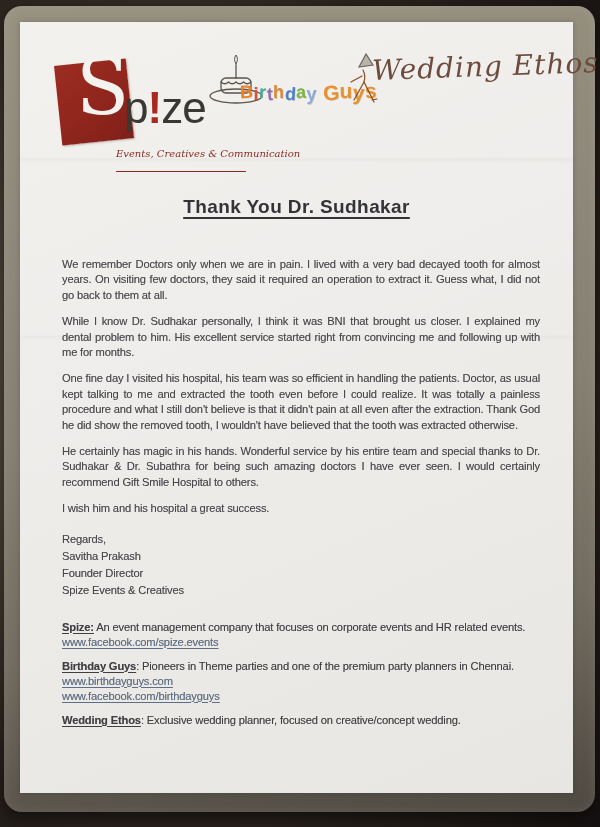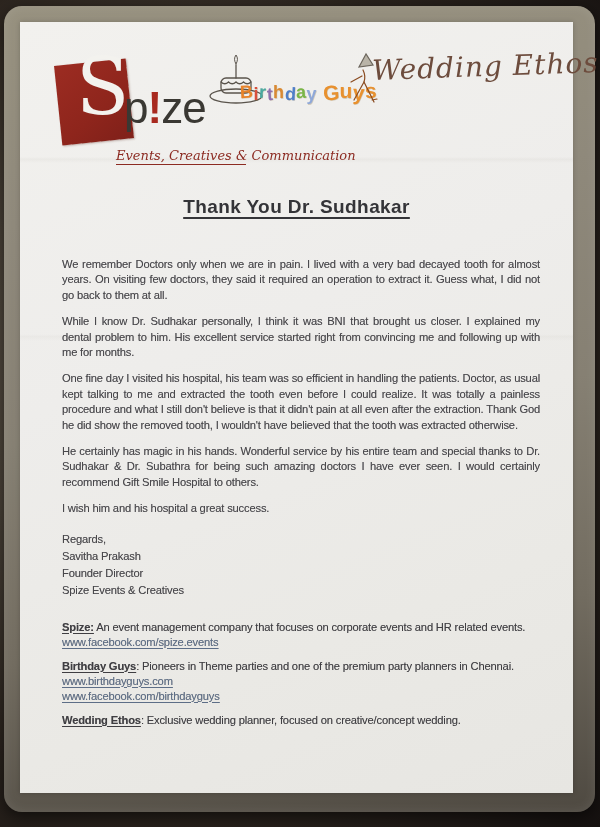--- a/index.html
+++ b/index.html
@@ -44,22 +44,22 @@
     font-family:"DejaVu Serif", serif; font-size:78px; line-height:1; color:#f3f2ee;
   }
   .spize-rest {
     position:absolute; left:66px; top:26px;
     font-family:Liberation Sans, sans-serif; font-size:44px; line-height:1; color:#3a3833;
     letter-spacing:-1px;
   }
   .spize-excl { color:#a8291f; font-weight:bold; }
   .spize-tagline {
     position:absolute; left:58px; top:88px; width:130px;
-    font-family:"DejaVu Serif", serif; font-style:italic; font-size:13px; color:#8c2b22;
-    border-bottom:1px solid #8c2b22; padding-bottom:1px; text-align:center; white-space:nowrap;
+    font-family:"DejaVu Serif", serif; font-style:italic; font-size:10px; color:#8c2b22;
+    border-bottom:1px solid #8c2b22; padding-bottom:12px; text-align:center; white-space:nowrap;
   }
 
   .bg-logo { position:absolute; left:188px; top:26px; width:170px; height:80px; }
   .bg-cake { position:absolute; left:0px; top:0px; }
   .bg-wordmark {
     position:absolute; left:32px; top:32px; white-space:nowrap;
     font-weight:bold; font-size:18px; letter-spacing:0.5px;
     text-shadow: 0.5px 0.5px 0 rgba(120,90,40,0.25);
   }
   .bg-wordmark span { display:inline-block; }

